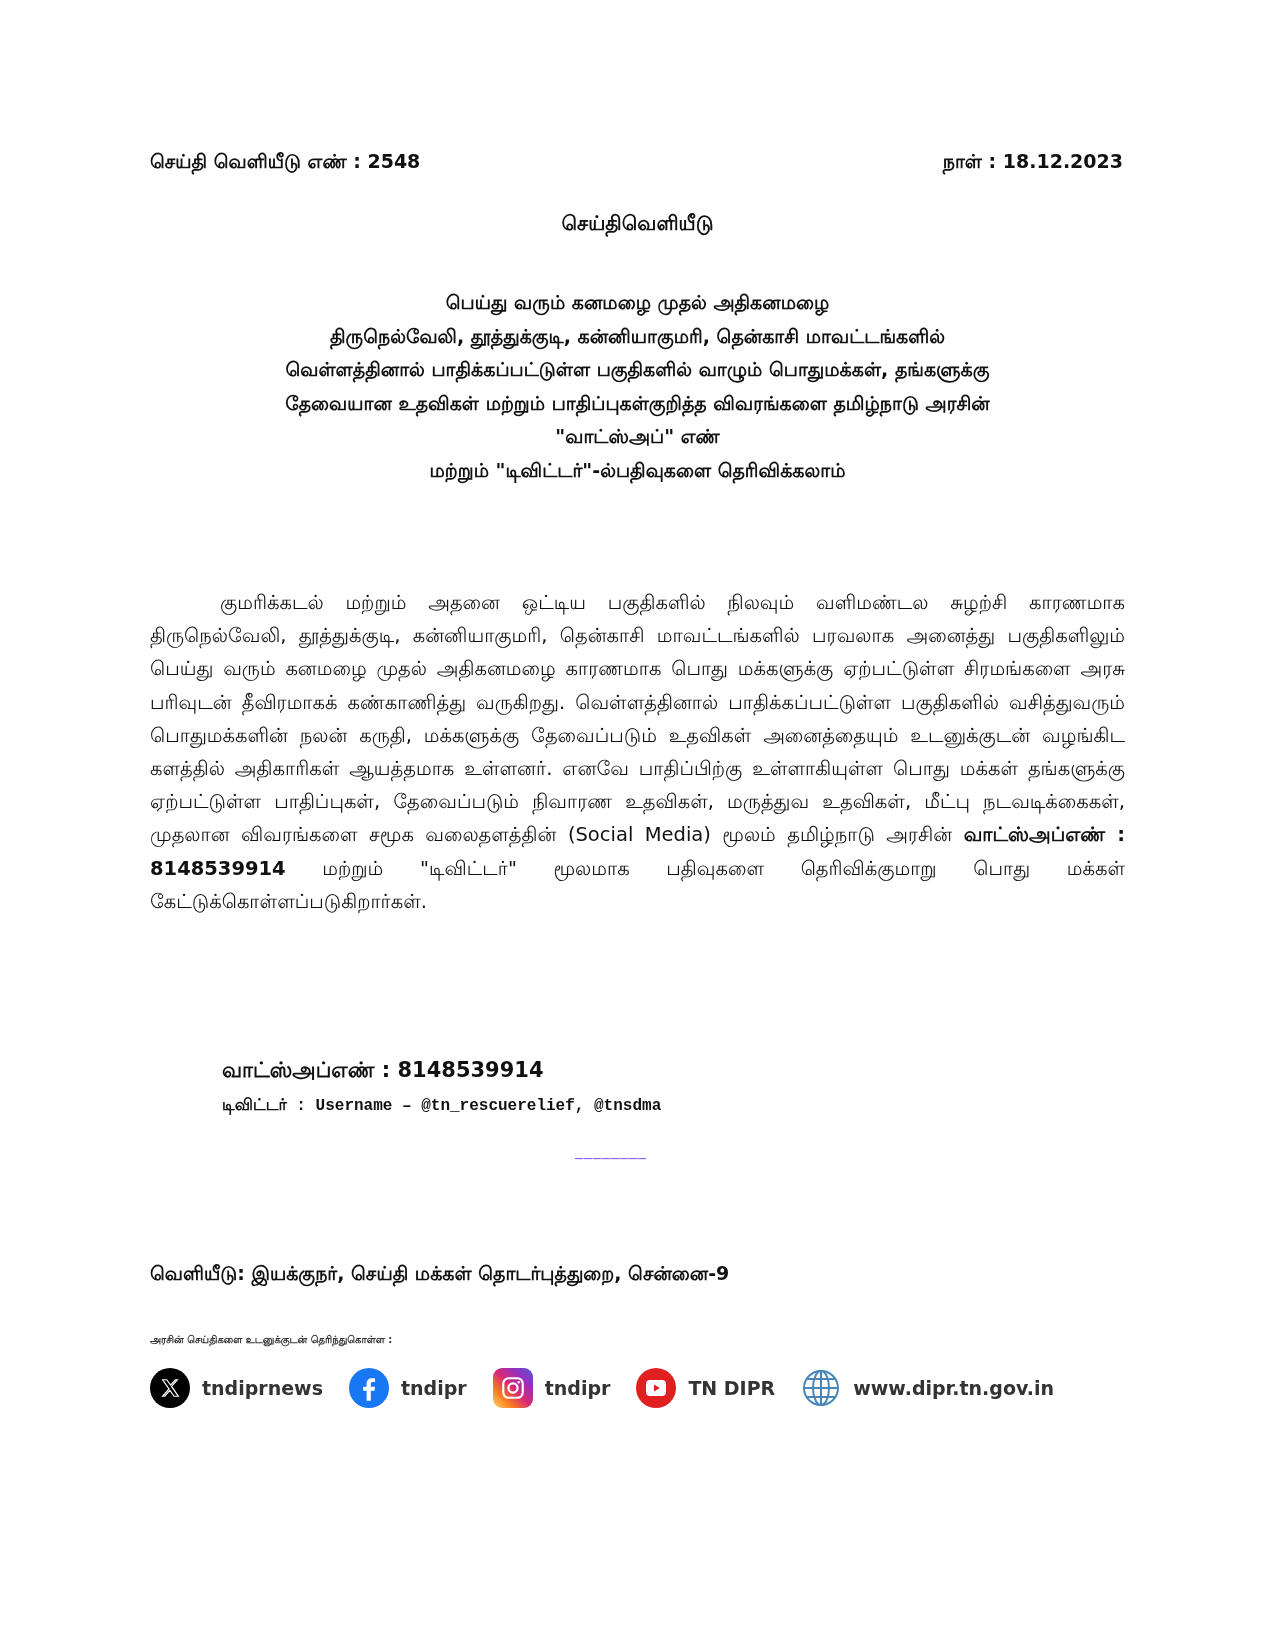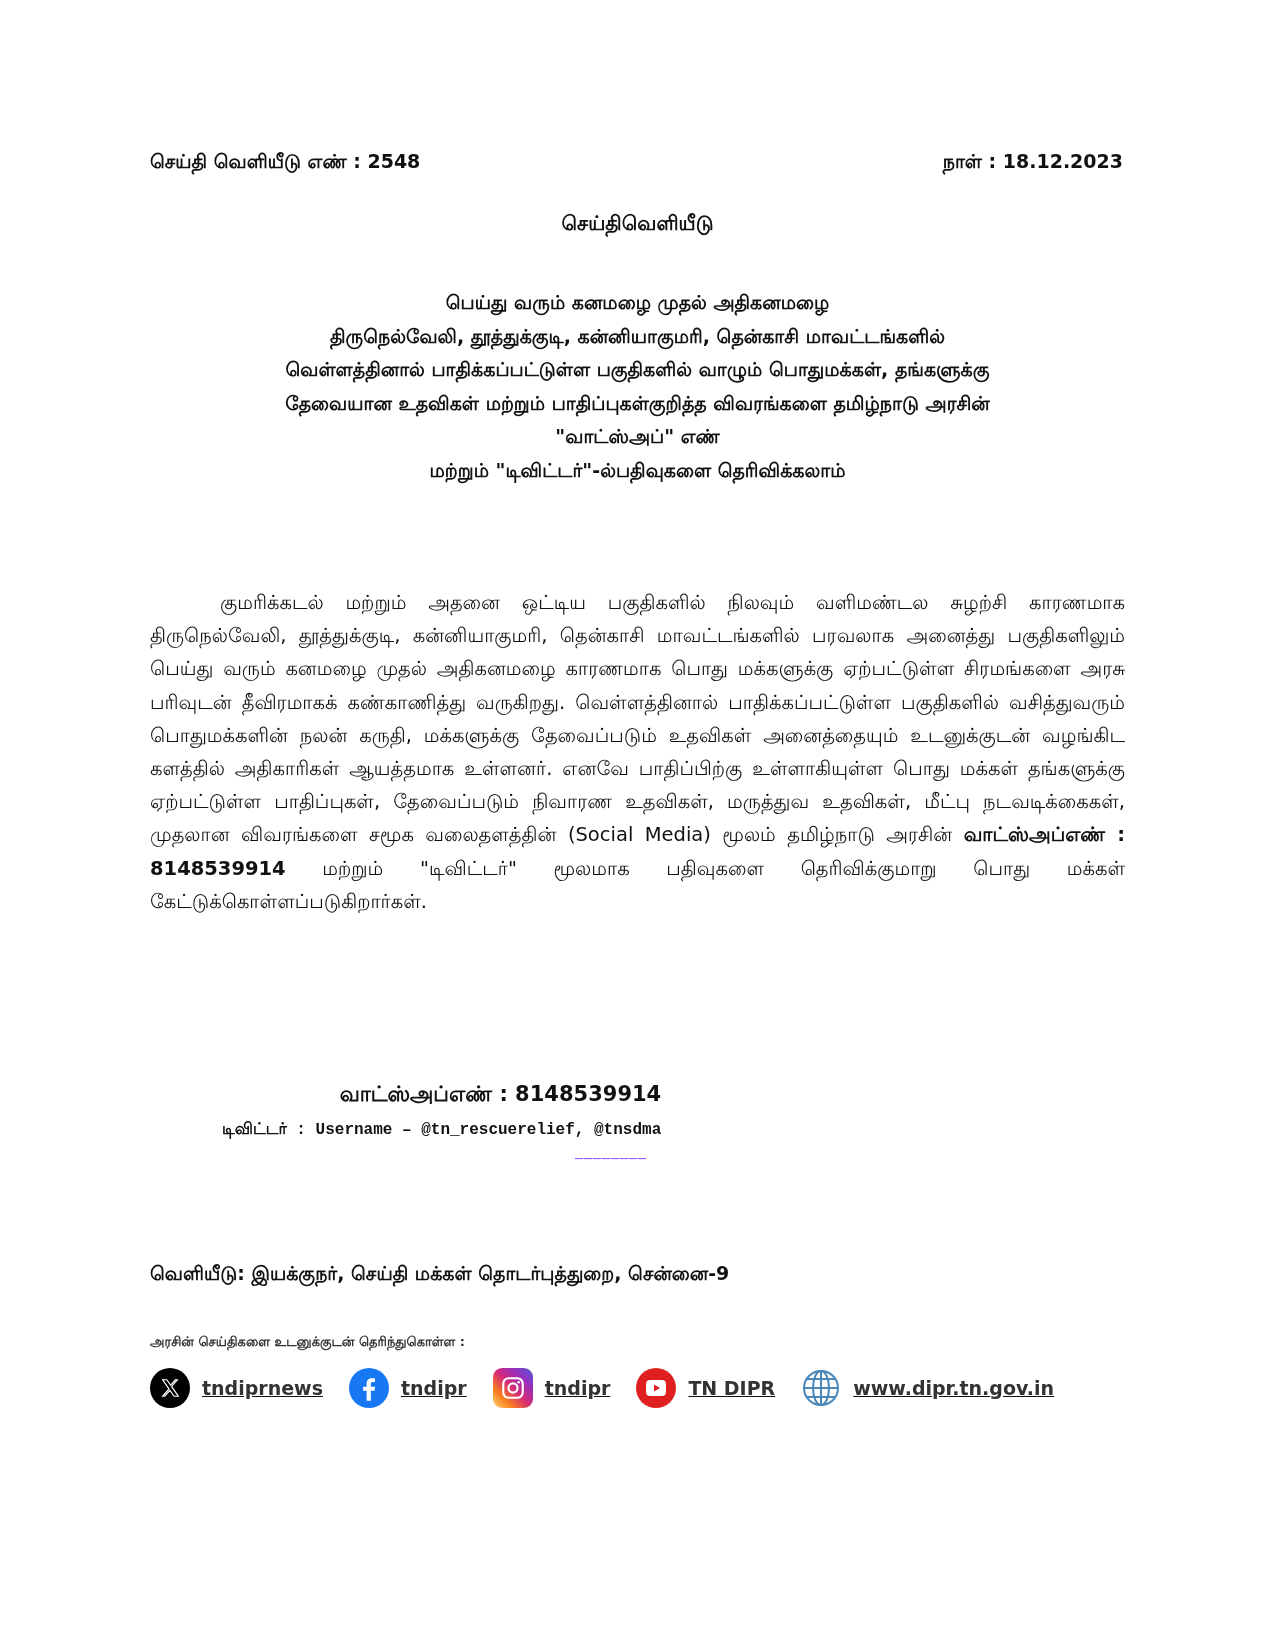--- a/index.html
+++ b/index.html
@@ -19,29 +19,29 @@
     left: 150px; width: 975px; top: 286px; text-align: center;
     font-weight: bold; font-size: 19px; line-height: 33.5px;
   }
   .headline div { white-space: nowrap; }
   .para {
     left: 150px; width: 975px; top: 586px; font-size: 19.5px; line-height: 33.2px;
     text-align: justify; text-align-last: left;
   }
   .para .indent { display: inline-block; width: 70px; }
   .para b { font-weight: bold; }
-  .contacts { left: 222px; top: 1076px; font-size: 21px; line-height: 36px; text-align: right; }
+  .contacts { left: 222px; top: 1052px; font-size: 21px; line-height: 36px; }
   .contacts .c-bold { font-weight: bold; }
   .contacts .c-mid { font-weight: bold; font-size: 16px; font-family: Liberation Mono, monospace; }
   .contacts .c-fb { font-weight: bold; font-size: 19px; }
   .dashes { left: 575px; top: 1140px; font-size: 16px; letter-spacing: 1px; color: #8b5cf6; }
   .footer { left: 150px; top: 1262px; font-weight: bold; font-size: 19px; }
-  .subtitle { left: 150px; top: 1334px; font-size: 13px; font-weight: bold; color: #333; }
+  .subtitle { left: 150px; top: 1334px; font-size: 10px; font-weight: bold; color: #333; }
   .social { left: 150px; top: 1365px; display: flex; align-items: center; height: 46px; }
-  .s-item { display: flex; align-items: center; margin-right: 26px; text-decoration: underline; }
+  .s-item { display: flex; align-items: center; margin-right: 26px; }
   .s-icon { width: 40px; height: 40px; border-radius: 50%; display: flex; align-items: center; justify-content: center; }
   .s-label { margin-left: 12px; font-size: 19px; color: #333; font-weight: bold; }
 </style>
 </head>
 <body>
 
 <div class="page">
 
   <div class="abs hdr hdr-left">செய்தி வெளியீடு எண் : 2548</div>
   <div class="abs hdr hdr-right">நாள் : 18.12.2023</div>

